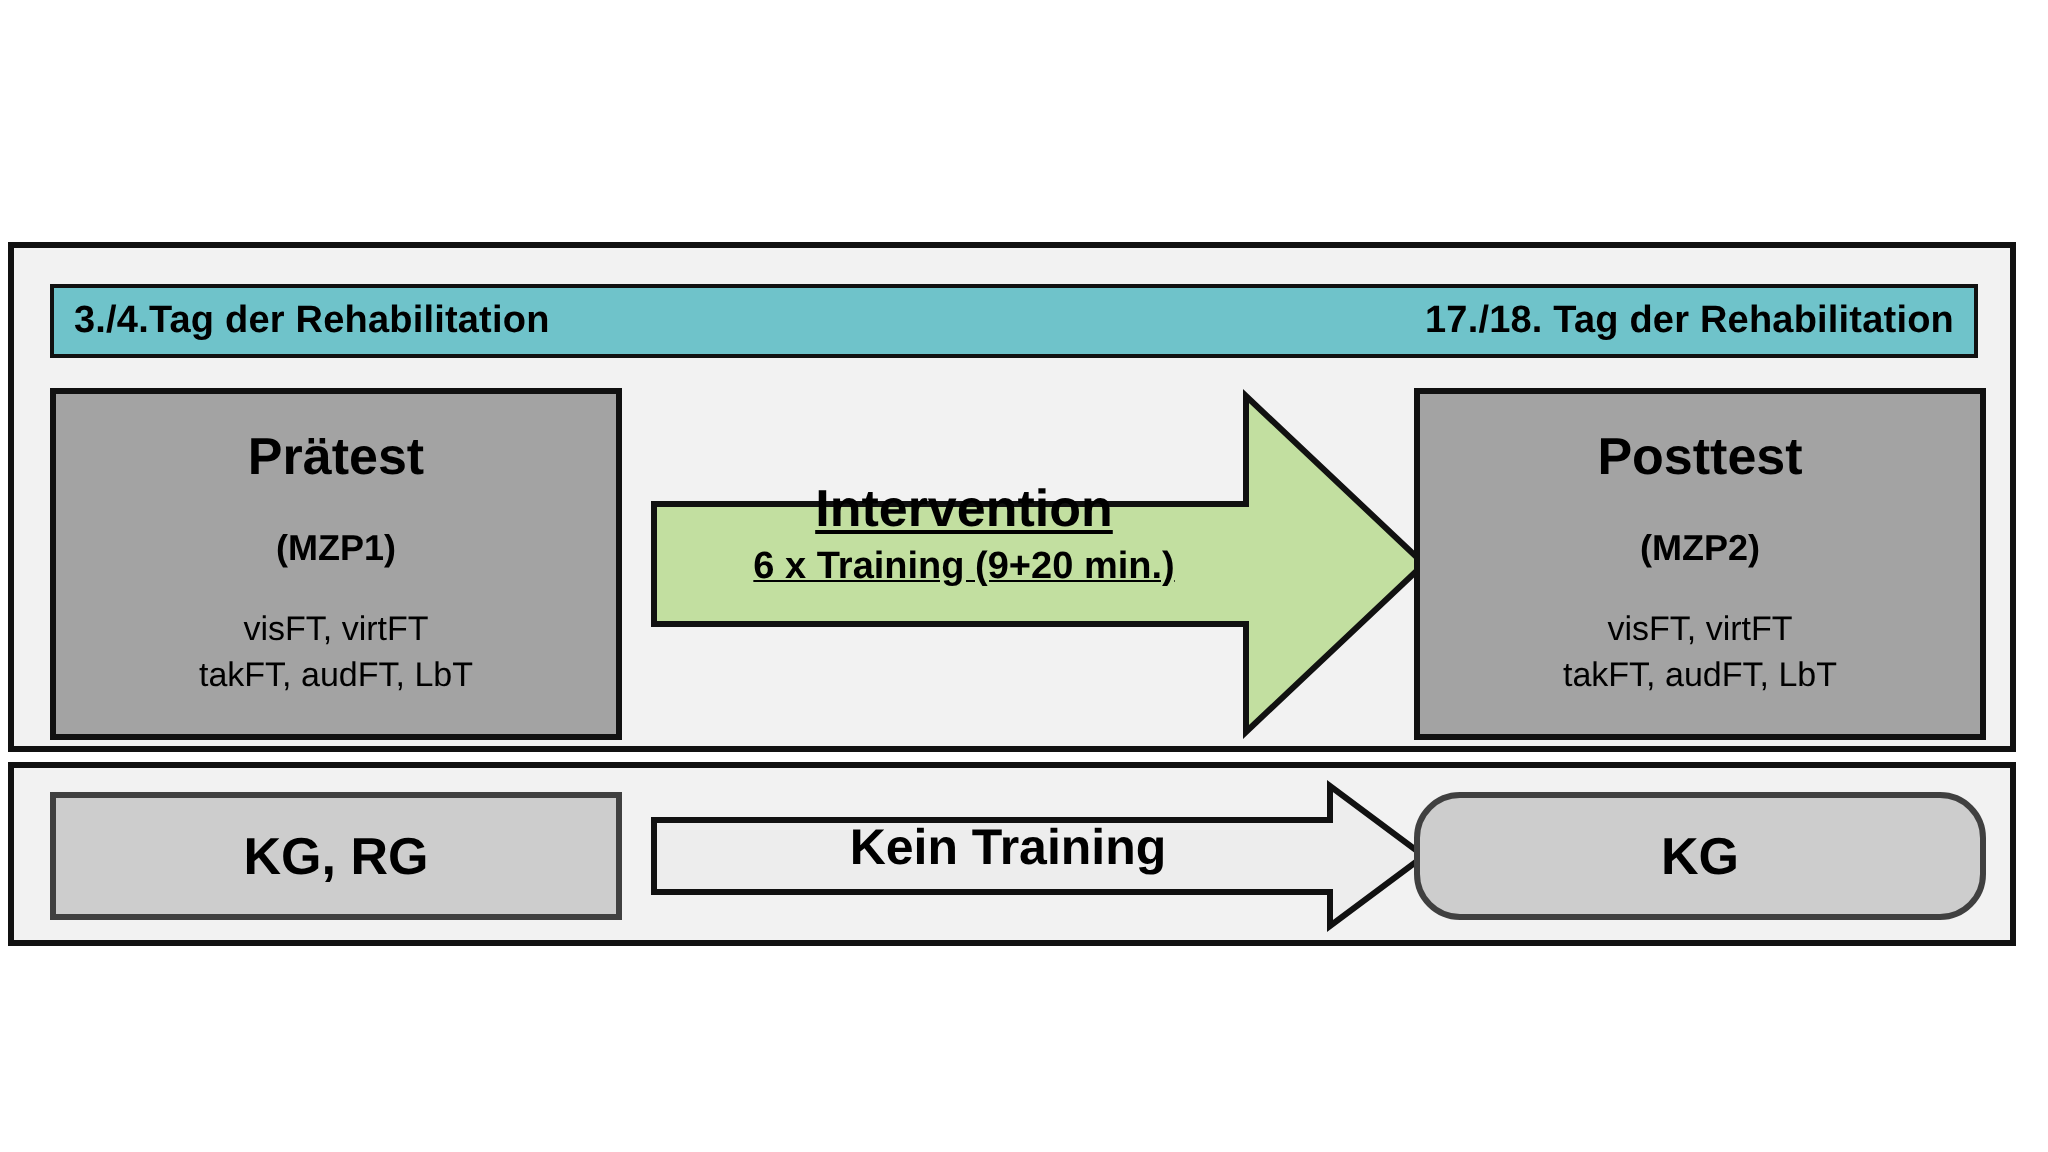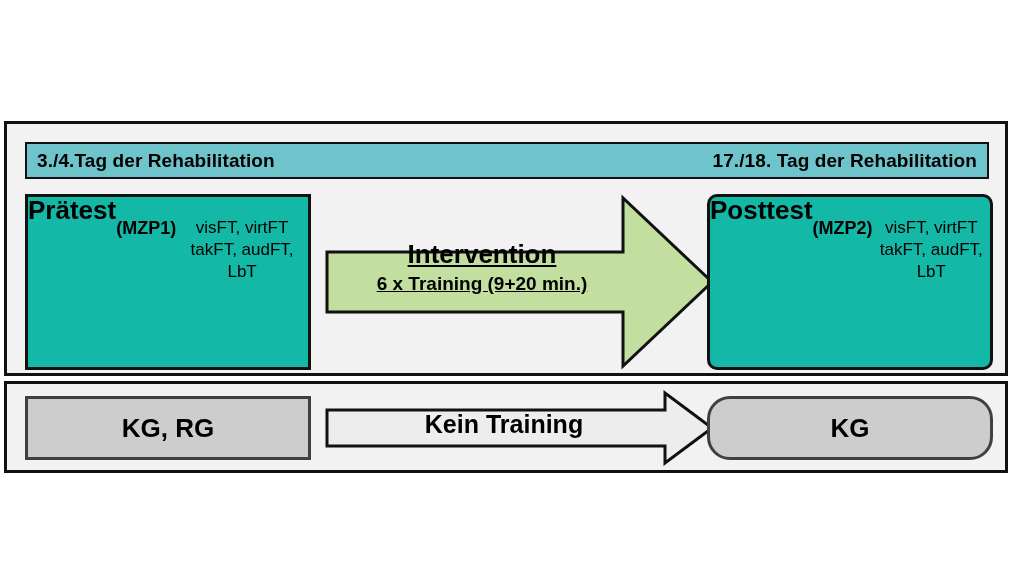--- a/index.html
+++ b/index.html
@@ -61,40 +61,39 @@
     font-weight: bold;
     color: #000000;
     letter-spacing: 0.1px;
     white-space: nowrap;
   }
 
   
   .test-box {
     position: absolute;
     box-sizing: border-box;
-    background: #14b8a6;
+    background: #a3a3a3;
     border: 3px solid #111111;
     display: flex;
-    flex-direction: row;
-    align-items: flex-start;
+    flex-direction: column;
+    align-items: center;
     justify-content: center;
     text-align: center;
   }
   #pretest-box {
     left: 18px;
     top: 70px;
     width: 286px;
     height: 176px;
   }
   #posttest-box {
     left: 700px;
     top: 70px;
     width: 286px;
     height: 176px;
-    border-radius: 10px;
   }
   .test-title {
     font-size: 26px;
     font-weight: bold;
     color: #000000;
     line-height: 1.05;
   }
   .test-subtitle {
     font-size: 18px;
     font-weight: bold;

